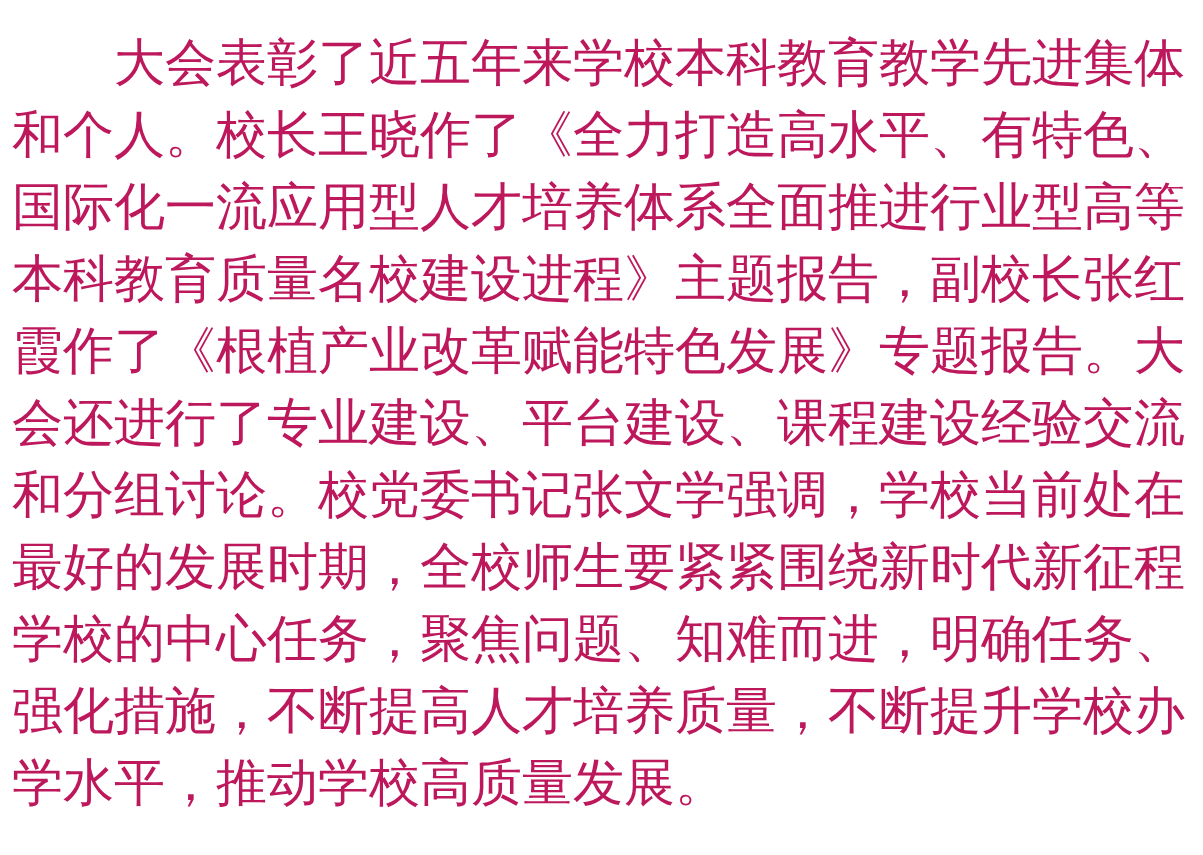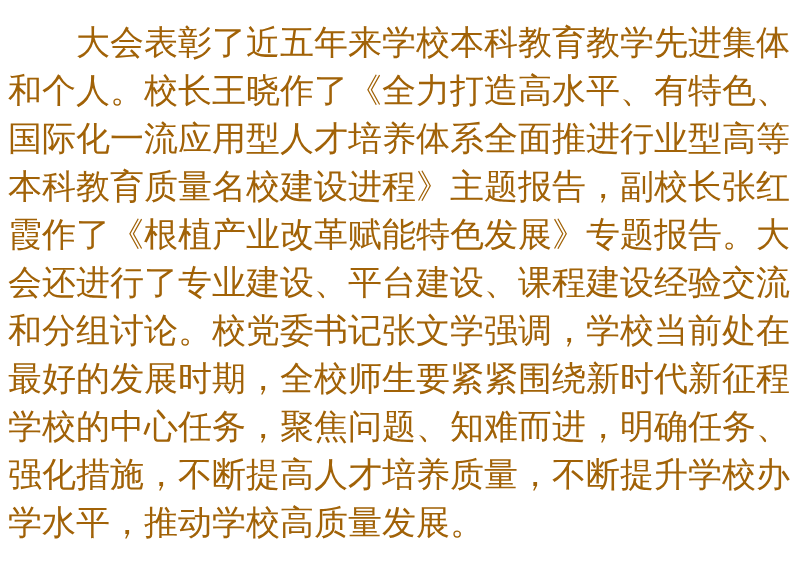--- a/index.html
+++ b/index.html
@@ -17,21 +17,21 @@
     width: 802px;
     height: 570px;
     padding: 18px 8px 0 8px;
     background: #ffffff;
   }
   .paragraph {
     font-family: "Liberation Sans", sans-serif;
     font-size: 34px;
     line-height: 48px;
     font-weight: 400;
-    color: #a16207;
+    color: #be185d;
     white-space: pre-line;     
     text-indent: 2em;          
     letter-spacing: 0;
     word-break: keep-all;
   }
 </style>
 </head>
 <body>
 
 <div class="page">

